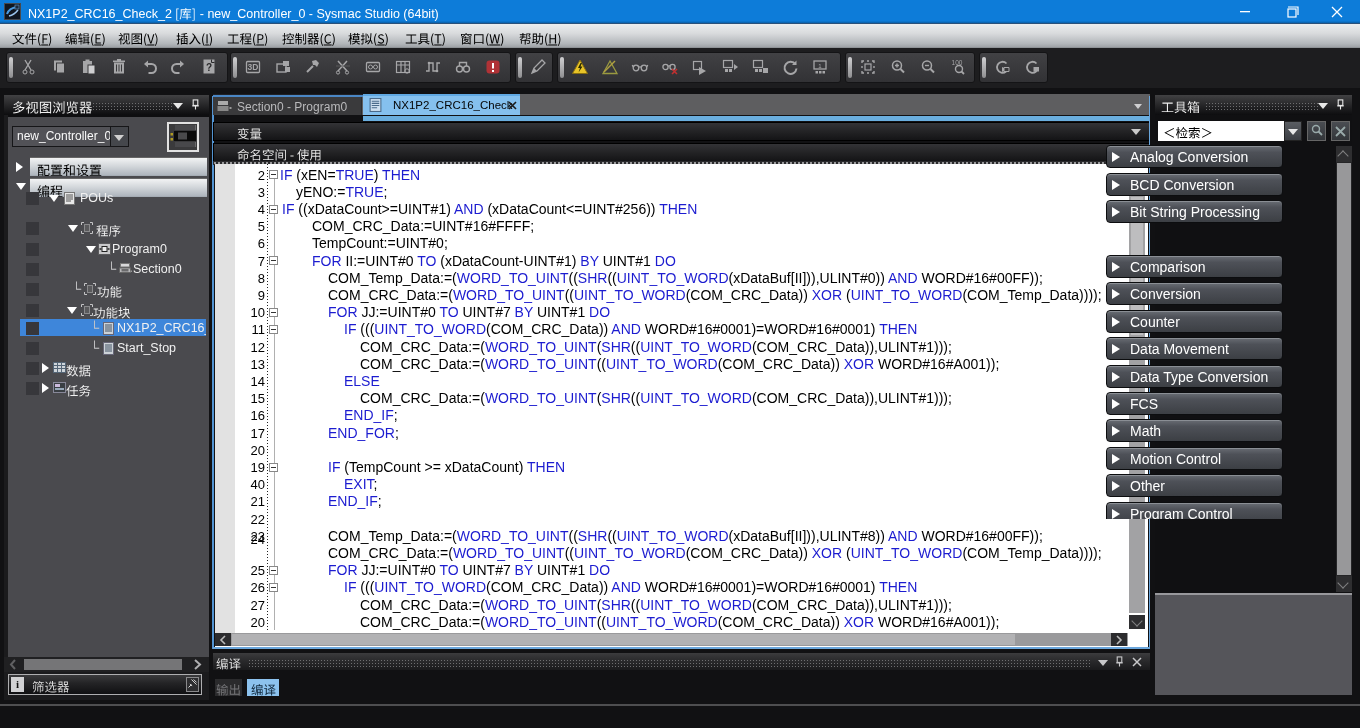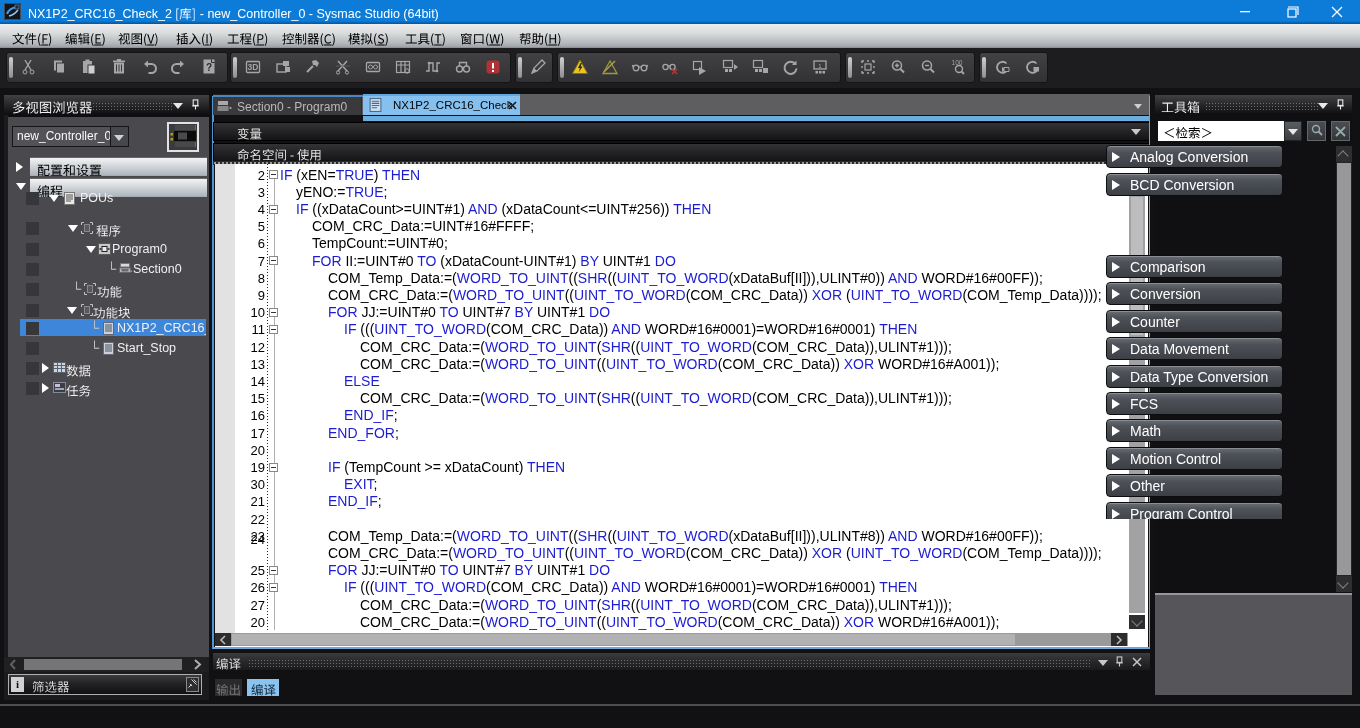--- a/index.html
+++ b/index.html
@@ -504,21 +504,21 @@
 <div id="codewrap">
   <div id="gutter"></div>
   <div id="dotsep"></div>
   <div id="foldline"></div>
 <div class="ln" style="top:2.6px">2</div>
 <div class="cl" style="top:2.6px;left:65px"><b>IF</b> (xEN=<b>TRUE</b>) <b>THEN</b></div>
 <div class="fb" style="top:6.1px"></div>
 <div class="ln" style="top:19.8px">3</div>
 <div class="cl" style="top:19.8px;left:81px">yENO:=<b>TRUE</b>;</div>
 <div class="ln" style="top:37.0px">4</div>
-<div class="cl" style="top:37.0px;left:81px"><b>IF</b> ((xDataCount&gt;=UINT#1) <b>AND</b> (xDataCount&lt;=UINT#256)) <b>THEN</b></div>
+<div class="cl" style="top:37.0px;left:67px"><b>IF</b> ((xDataCount&gt;=UINT#1) <b>AND</b> (xDataCount&lt;=UINT#256)) <b>THEN</b></div>
 <div class="fb" style="top:40.5px"></div>
 <div class="ln" style="top:54.2px">5</div>
 <div class="cl" style="top:54.2px;left:97px">COM_CRC_Data:=UINT#16#FFFF;</div>
 <div class="ln" style="top:71.4px">6</div>
 <div class="cl" style="top:71.4px;left:97px">TempCount:=UINT#0;</div>
 <div class="ln" style="top:88.6px">7</div>
 <div class="cl" style="top:88.6px;left:97px"><b>FOR</b> II:=UINT#0 <b>TO</b> (xDataCount-UINT#1) <b>BY</b> UINT#1 <b>DO</b></div>
 <div class="fb" style="top:92.1px"></div>
 <div class="ln" style="top:105.8px">8</div>
 <div class="cl" style="top:105.8px;left:113px">COM_Temp_Data:=(<b>WORD_TO_UINT</b>((<b>SHR</b>((<b>UINT_TO_WORD</b>(xDataBuf[II])),ULINT#0)) <b>AND</b> WORD#16#00FF));</div>
@@ -539,21 +539,21 @@
 <div class="ln" style="top:226.2px">15</div>
 <div class="cl" style="top:226.2px;left:145px">COM_CRC_Data:=(<b>WORD_TO_UINT</b>(<b>SHR</b>((<b>UINT_TO_WORD</b>(COM_CRC_Data)),ULINT#1)));</div>
 <div class="ln" style="top:243.4px">16</div>
 <div class="cl" style="top:243.4px;left:129px"><b>END_IF</b>;</div>
 <div class="ln" style="top:260.6px">17</div>
 <div class="cl" style="top:260.6px;left:113px"><b>END_FOR</b>;</div>
 <div class="ln" style="top:277.8px">20</div>
 <div class="ln" style="top:295.0px">19</div>
 <div class="cl" style="top:295.0px;left:113px"><b>IF</b> (TempCount &gt;= xDataCount) <b>THEN</b></div>
 <div class="fb" style="top:298.5px"></div>
-<div class="ln" style="top:312.2px">30</div>
+<div class="ln" style="top:312.2px">40</div>
 <div class="cl" style="top:312.2px;left:129px"><b>EXIT</b>;</div>
 <div class="ln" style="top:329.4px">21</div>
 <div class="cl" style="top:329.4px;left:113px"><b>END_IF</b>;</div>
 <div class="ln" style="top:346.6px">22</div>
 <div class="ln" style="top:363.8px">23</div>
 <div class="cl" style="top:363.8px;left:113px">COM_Temp_Data:=(<b>WORD_TO_UINT</b>((<b>SHR</b>((<b>UINT_TO_WORD</b>(xDataBuf[II])),ULINT#8)) <b>AND</b> WORD#16#00FF));</div>
 <div class="ln" style="top:367px">24</div>
 <div class="cl" style="top:381.0px;left:113px">COM_CRC_Data:=(<b>WORD_TO_UINT</b>((<b>UINT_TO_WORD</b>(COM_CRC_Data)) <b>XOR</b> (<b>UINT_TO_WORD</b>(COM_Temp_Data))));</div>
 <div class="ln" style="top:398.2px">25</div>
 <div class="cl" style="top:398.2px;left:113px"><b>FOR</b> JJ:=UINT#0 <b>TO</b> UINT#7 <b>BY</b> UINT#1 <b>DO</b></div>
@@ -637,20 +637,21 @@
         </svg></div>
     <div id="sbx"><svg width="17" height="18" viewBox="0 0 17 18">
           <path d="M4 5 L13 14 M13 5 L4 14" stroke="#9aa" stroke-width="1.8" fill="none"></path>
         </svg></div>
   </div>
 </div>
 <div id="catwrap" style="position:absolute;left:1104px;top:95px;width:197px;height:424px;overflow:hidden">
     <div style="position:absolute;left:0;top:-95px;width:197px;height:700px">
       <div class="cat" style="top:145.4px"><span class="carr"></span>Analog Conversion</div>
 <div class="cat" style="top:172.8px"><span class="carr"></span>BCD Conversion</div>
+<div class="cat" style="top:200.2px"><span class="carr"></span>Bit String Processing</div>
 <div class="cat" style="top:255.0px"><span class="carr"></span>Comparison</div>
 <div class="cat" style="top:282.4px"><span class="carr"></span>Conversion</div>
 <div class="cat" style="top:337.2px"><span class="carr"></span>Data Movement</div>
 <div class="cat" style="top:309.8px"><span class="carr"></span>Counter</div>
 <div class="cat" style="top:364.6px"><span class="carr"></span>Data Type Conversion</div>
 <div class="cat" style="top:392.0px"><span class="carr"></span>FCS</div>
 <div class="cat" style="top:419.4px"><span class="carr"></span>Math</div>
 <div class="cat" style="top:446.8px"><span class="carr"></span>Motion Control</div>
 <div class="cat" style="top:474.2px"><span class="carr"></span>Other</div>
 <div class="cat" style="top:501.6px"><span class="carr"></span>Program Control</div>

